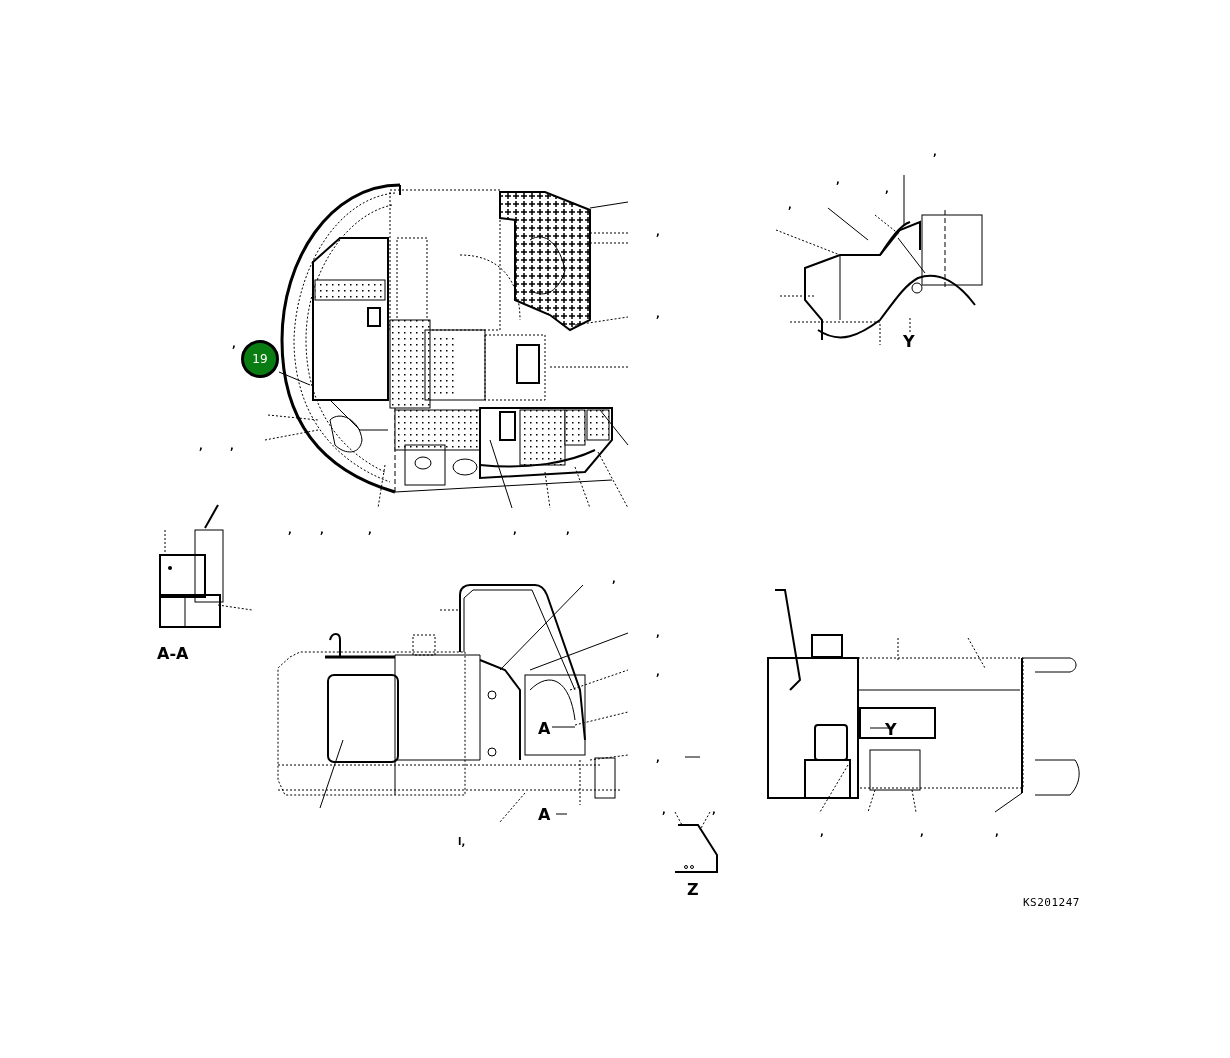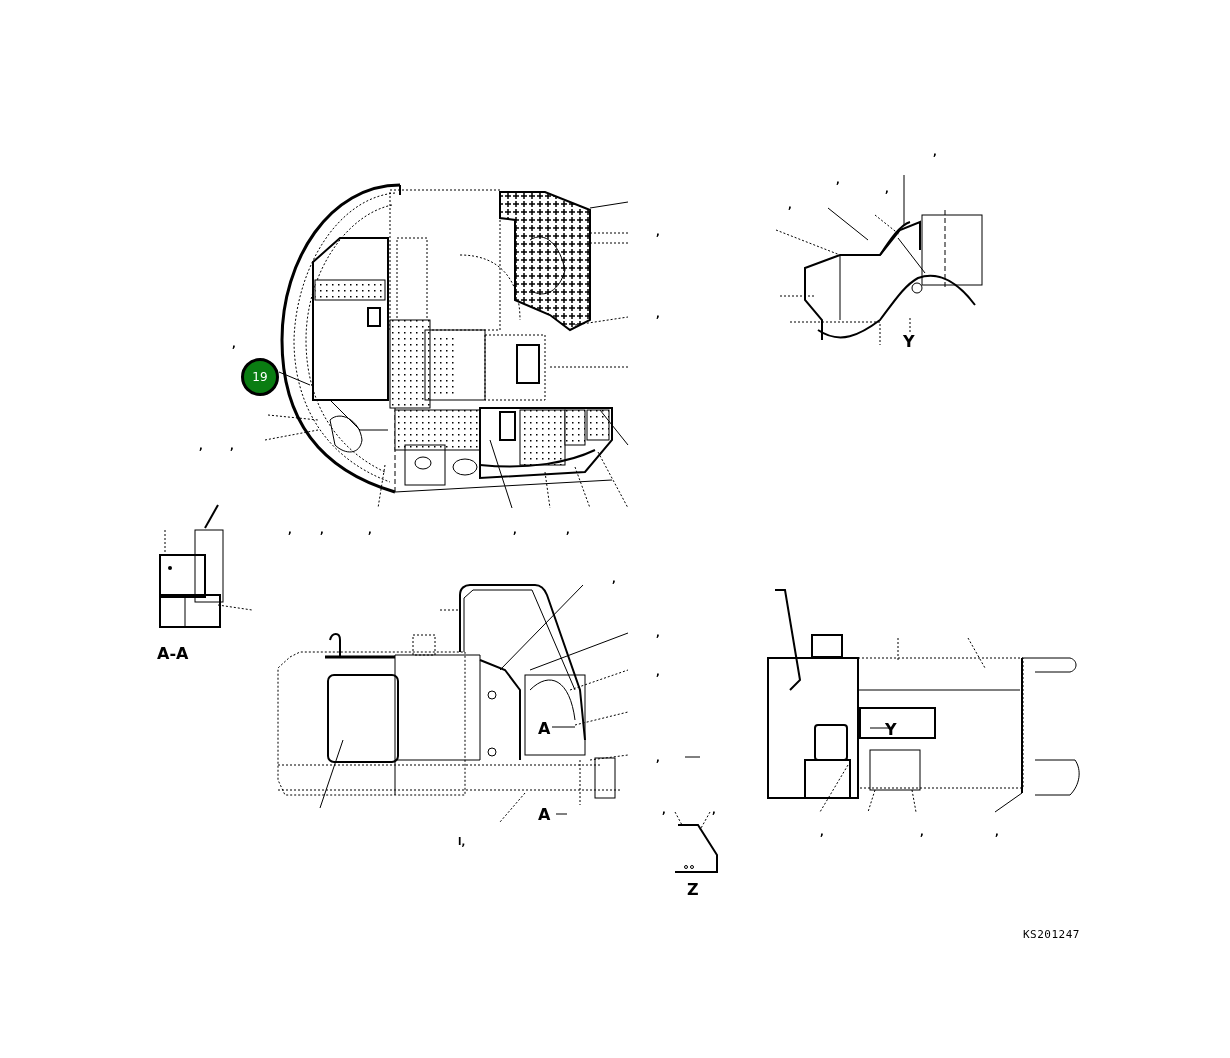--- a/index.html
+++ b/index.html
@@ -9,24 +9,24 @@
   .ln { stroke: #000; fill: none; stroke-width: 1; }
   .thick { stroke: #000; fill: none; stroke-width: 3; }
   .med { stroke: #000; fill: none; stroke-width: 2; }
   .dot { stroke: #000; fill: none; stroke-width: 1; stroke-dasharray: 2 2; }
   .dash { stroke: #000; fill: none; stroke-width: 1; stroke-dasharray: 5 3; }
   .hatch { fill: url(#grid); stroke: #000; stroke-width: 2; }
   .view-label { position: absolute; font-family: "DejaVu Sans", sans-serif;
                 font-weight: bold; font-size: 16px; color: #000; }
   .tick { position: absolute; font-family: "DejaVu Sans", sans-serif;
           font-weight: bold; font-size: 10px; color: #000; }
-  #drawing-no { position: absolute; left: 1023px; top: 928px;
+  #drawing-no { position: absolute; left: 1023px; top: 896px;
                 font-family: "DejaVu Sans Mono", monospace; font-size: 11px;
                 letter-spacing: 0.5px; color: #000; }
-  #callout-19 { position: absolute; left: 241px; top: 358px; width: 38px; height: 38px;
+  #callout-19 { position: absolute; left: 241px; top: 340px; width: 38px; height: 38px;
                 border-radius: 50%; background: #0a7d12; border: 3px solid #000;
                 box-sizing: border-box; color: #fff; font-size: 12px;
                 display: flex; align-items: center; justify-content: center;
                 cursor: pointer; }
 </style>
 </head>
 <body>
 
 <svg id="diagram" width="1230" height="1058" viewBox="0 0 1230 1058" xmlns="http://www.w3.org/2000/svg">
   <defs>

